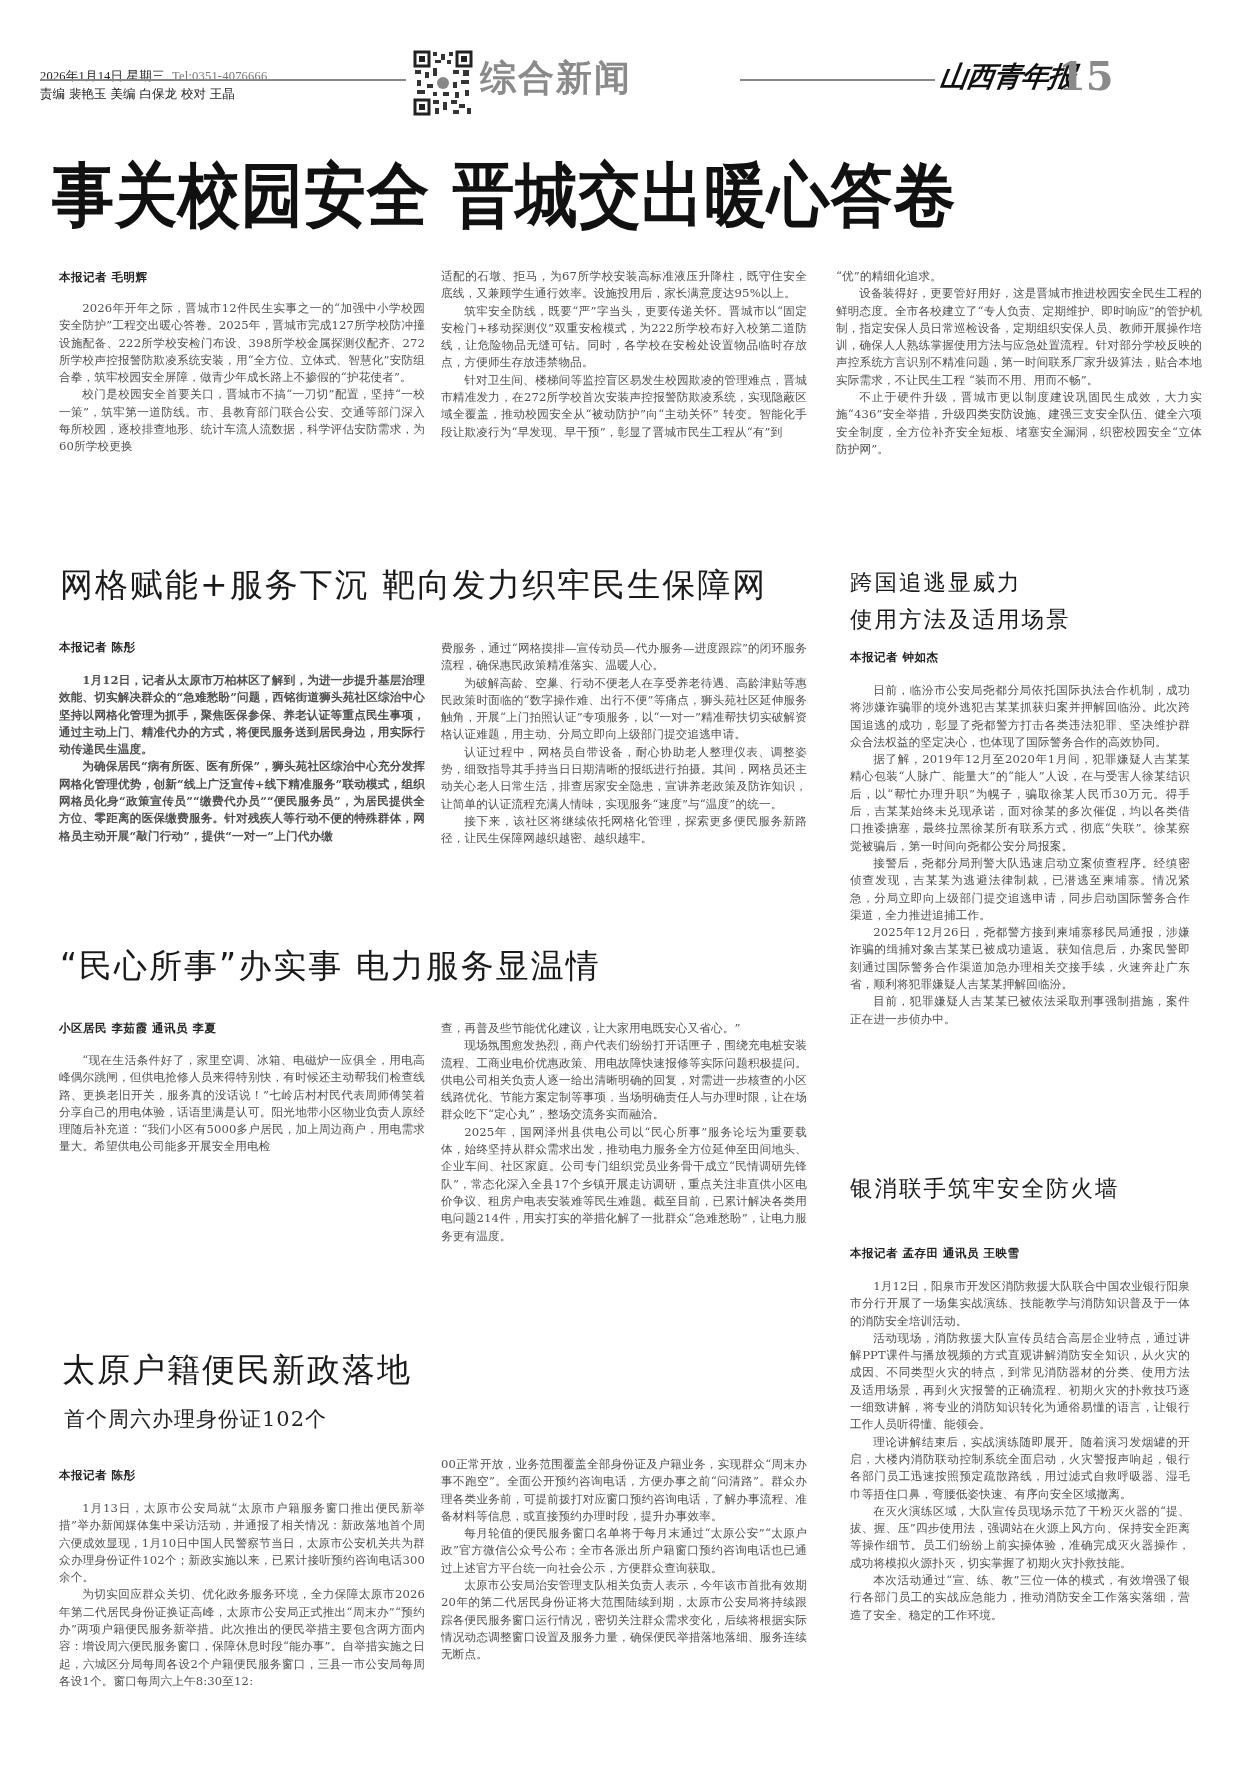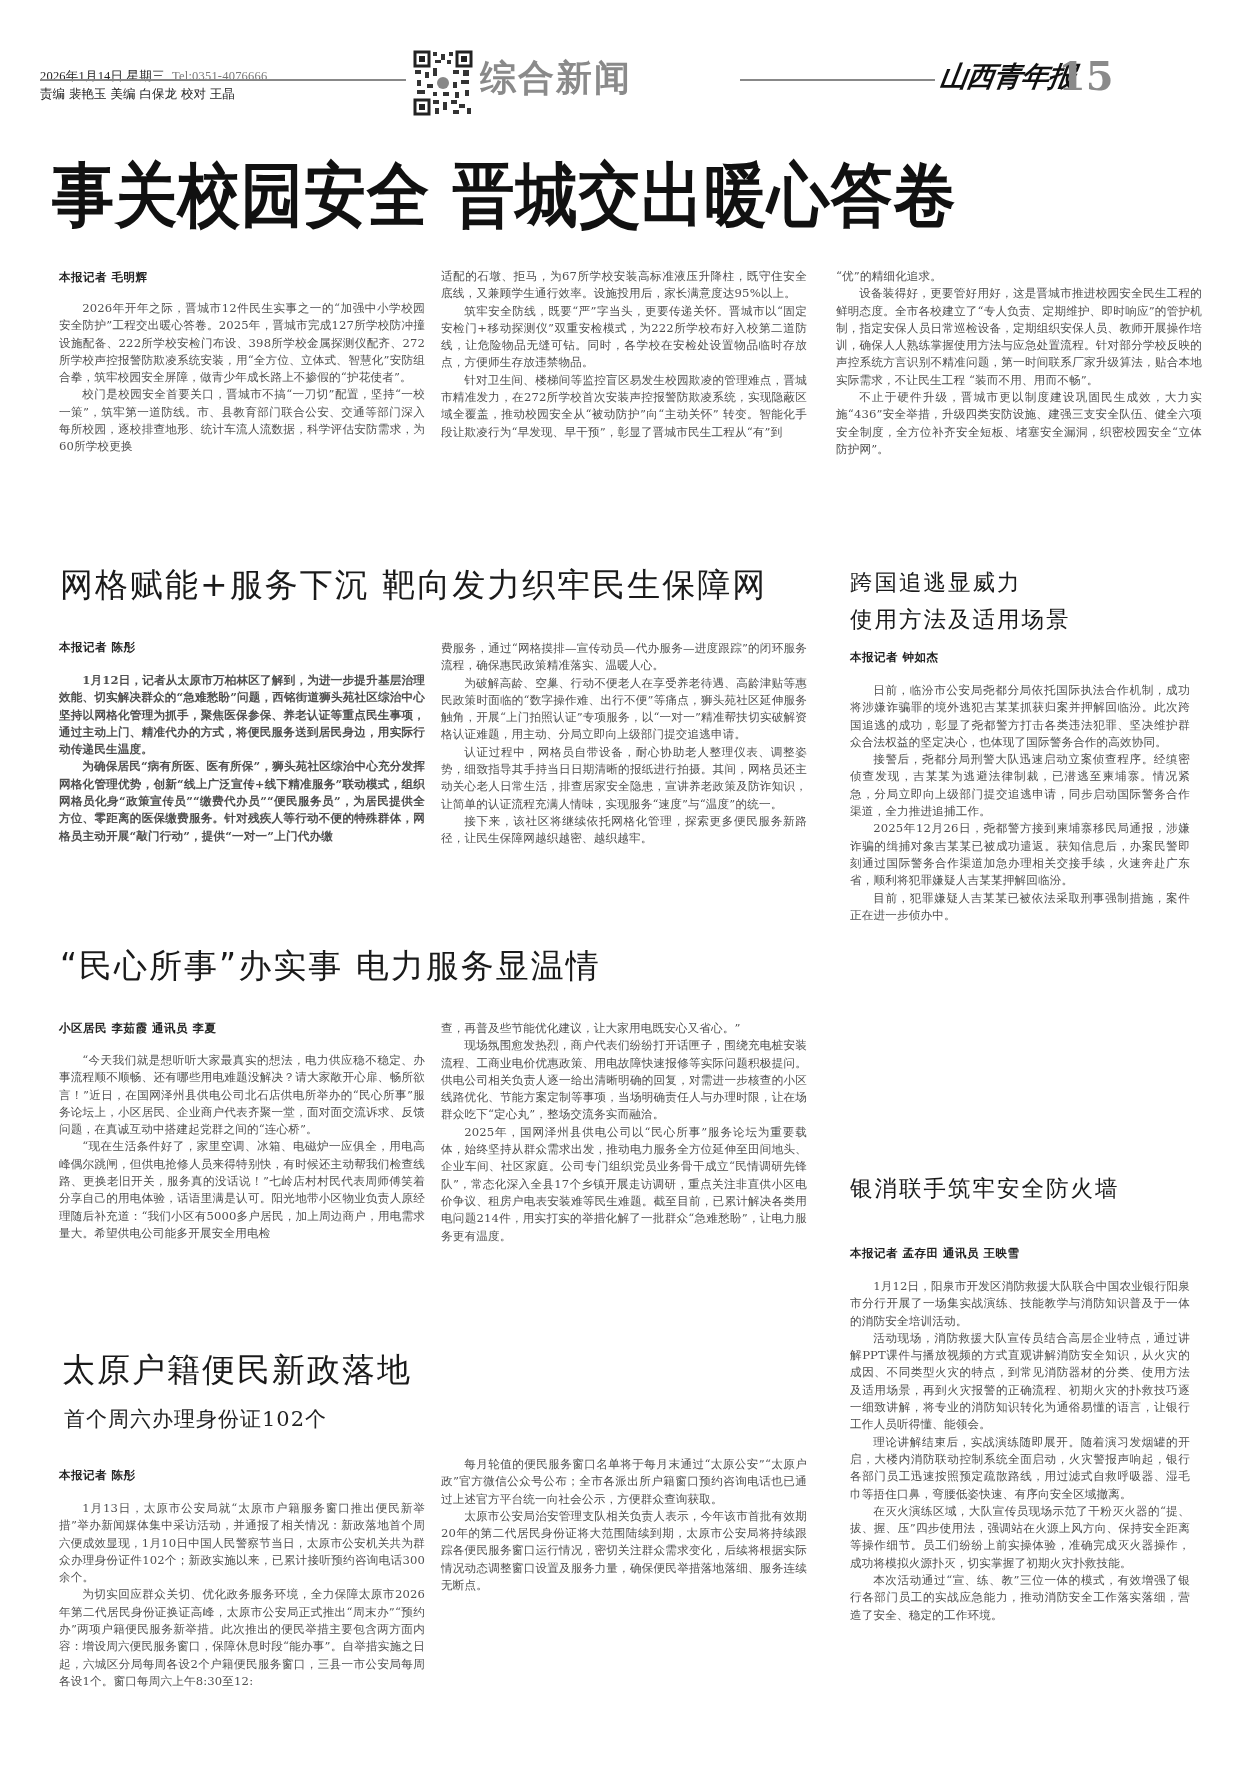--- a/index.html
+++ b/index.html
@@ -117,50 +117,51 @@
   <p class="cont">费服务，通过“网格摸排—宣传动员—代办服务—进度跟踪”的闭环服务流程，确保惠民政策精准落实、温暖人心。</p>
   <p>为破解高龄、空巢、行动不便老人在享受养老待遇、高龄津贴等惠民政策时面临的“数字操作难、出行不便”等痛点，狮头苑社区延伸服务触角，开展“上门拍照认证”专项服务，以“一对一”精准帮扶切实破解资格认证难题，用主动、分局立即向上级部门提交追逃申请。</p>
   <p>认证过程中，网格员自带设备，耐心协助老人整理仪表、调整姿势，细致指导其手持当日日期清晰的报纸进行拍摄。其间，网格员还主动关心老人日常生活，排查居家安全隐患，宣讲养老政策及防诈知识，让简单的认证流程充满人情味，实现服务“速度”与“温度”的统一。</p>
   <p>接下来，该社区将继续依托网格化管理，探索更多便民服务新路径，让民生保障网越织越密、越织越牢。</p>
 </div>
 
 <div class="abs h-sec" style="left:60px; top:944px;">“民心所事”办实事 电力服务显温情</div>
 <div class="abs byline" style="left:59px; top:1021px;">小区居民 李茹霞 通讯员 李夏</div>
 
 <div class="abs col" style="left:59px; top:1052px; width:366px;">
-  <p>“今天我们就是想听听大家最真实的想法，电力供应稳不稳定、办事流程顺不顺畅、还有哪些用电难题没解决？请大家敞开心扉、畅所欲言！”近日，在国网泽州县供电公司北石店供电所举办的“民心所事”服务论坛上，小区居民、企业商户代表齐聚一堂，面对面交流诉求、反馈问题，在真诚互动中搭建起党群之间的“连心桥”。</p>
   <p>“现在生活条件好了，家里空调、冰箱、电磁炉一应俱全，用电高峰偶尔跳闸，但供电抢修人员来得特别快，有时候还主动帮我们检查线路、更换老旧开关，服务真的没话说！”七岭店村村民代表周师傅笑着分享自己的用电体验，话语里满是认可。阳光地带小区物业负责人原经理随后补充道：“我们小区有5000多户居民，加上周边商户，用电需求量大。希望供电公司能多开展安全用电检</p>
 </div>
 <div class="abs col" style="left:441px; top:1020px; width:366px;">
   <p class="cont">查，再普及些节能优化建议，让大家用电既安心又省心。”</p>
   <p>现场氛围愈发热烈，商户代表们纷纷打开话匣子，围绕充电桩安装流程、工商业电价优惠政策、用电故障快速报修等实际问题积极提问。供电公司相关负责人逐一给出清晰明确的回复，对需进一步核查的小区线路优化、节能方案定制等事项，当场明确责任人与办理时限，让在场群众吃下“定心丸”，整场交流务实而融洽。</p>
   <p>2025年，国网泽州县供电公司以“民心所事”服务论坛为重要载体，始终坚持从群众需求出发，推动电力服务全方位延伸至田间地头、企业车间、社区家庭。公司专门组织党员业务骨干成立“民情调研先锋队”，常态化深入全县17个乡镇开展走访调研，重点关注非直供小区电价争议、租房户电表安装难等民生难题。截至目前，已累计解决各类用电问题214件，用实打实的举措化解了一批群众“急难愁盼”，让电力服务更有温度。</p>
 </div>
 
 <div class="abs h-sec" style="left:62px; top:1348px;">太原户籍便民新政落地</div>
 <div class="abs h-sub" style="left:64px; top:1405px;">首个周六办理身份证102个</div>
 <div class="abs byline" style="left:59px; top:1468px;">本报记者 陈彤</div>
 
 <div class="abs col" style="left:59px; top:1500px; width:366px;">
   <p>1月13日，太原市公安局就“太原市户籍服务窗口推出便民新举措”举办新闻媒体集中采访活动，并通报了相关情况：新政落地首个周六便成效显现，1月10日中国人民警察节当日，太原市公安机关共为群众办理身份证件102个；新政实施以来，已累计接听预约咨询电话300余个。</p>
   <p>为切实回应群众关切、优化政务服务环境，全力保障太原市2026年第二代居民身份证换证高峰，太原市公安局正式推出“周末办”“预约办”两项户籍便民服务新举措。此次推出的便民举措主要包含两方面内容：增设周六便民服务窗口，保障休息时段“能办事”。自举措实施之日起，六城区分局每周各设2个户籍便民服务窗口，三县一市公安局每周各设1个。窗口每周六上午8:30至12:</p>
 </div>
 <div class="abs col" style="left:441px; top:1456px; width:366px;">
+  <p class="cont">00正常开放，业务范围覆盖全部身份证及户籍业务，实现群众“周末办事不跑空”。全面公开预约咨询电话，方便办事之前“问清路”。群众办理各类业务前，可提前拨打对应窗口预约咨询电话，了解办事流程、准备材料等信息，或直接预约办理时段，提升办事效率。</p>
   <p>每月轮值的便民服务窗口名单将于每月末通过“太原公安”“太原户政”官方微信公众号公布；全市各派出所户籍窗口预约咨询电话也已通过上述官方平台统一向社会公示，方便群众查询获取。</p>
   <p>太原市公安局治安管理支队相关负责人表示，今年该市首批有效期20年的第二代居民身份证将大范围陆续到期，太原市公安局将持续跟踪各便民服务窗口运行情况，密切关注群众需求变化，后续将根据实际情况动态调整窗口设置及服务力量，确保便民举措落地落细、服务连续无断点。</p>
 </div>
 
 <div class="abs h-side" style="left:850px; top:564px;">
   <div>跨国追逃显威力</div>
   <div>使用方法及适用场景</div>
 </div>
 <div class="abs byline" style="left:850px; top:650px;">本报记者 钟如杰</div>
 
 <div class="abs col" style="left:850px; top:682px; width:340px;">
   <p>日前，临汾市公安局尧都分局依托国际执法合作机制，成功将涉嫌诈骗罪的境外逃犯吉某某抓获归案并押解回临汾。此次跨国追逃的成功，彰显了尧都警方打击各类违法犯罪、坚决维护群众合法权益的坚定决心，也体现了国际警务合作的高效协同。</p>
+  <p>据了解，2019年12月至2020年1月间，犯罪嫌疑人吉某某精心包装“人脉广、能量大”的“能人”人设，在与受害人徐某结识后，以“帮忙办理升职”为幌子，骗取徐某人民币30万元。得手后，吉某某始终未兑现承诺，面对徐某的多次催促，均以各类借口推诿搪塞，最终拉黑徐某所有联系方式，彻底“失联”。徐某察觉被骗后，第一时间向尧都公安分局报案。</p>
   <p>接警后，尧都分局刑警大队迅速启动立案侦查程序。经缜密侦查发现，吉某某为逃避法律制裁，已潜逃至柬埔寨。情况紧急，分局立即向上级部门提交追逃申请，同步启动国际警务合作渠道，全力推进追捕工作。</p>
   <p>2025年12月26日，尧都警方接到柬埔寨移民局通报，涉嫌诈骗的缉捕对象吉某某已被成功遣返。获知信息后，办案民警即刻通过国际警务合作渠道加急办理相关交接手续，火速奔赴广东省，顺利将犯罪嫌疑人吉某某押解回临汾。</p>
   <p>目前，犯罪嫌疑人吉某某已被依法采取刑事强制措施，案件正在进一步侦办中。</p>
 </div>
 
 <div class="abs h-side" style="left:850px; top:1170px;">银消联手筑牢安全防火墙</div>
 <div class="abs byline" style="left:850px; top:1246px;">本报记者 孟存田 通讯员 王映雪</div>
 
 <div class="abs col" style="left:850px; top:1278px; width:340px;">
   <p>1月12日，阳泉市开发区消防救援大队联合中国农业银行阳泉市分行开展了一场集实战演练、技能教学与消防知识普及于一体的消防安全培训活动。</p>

